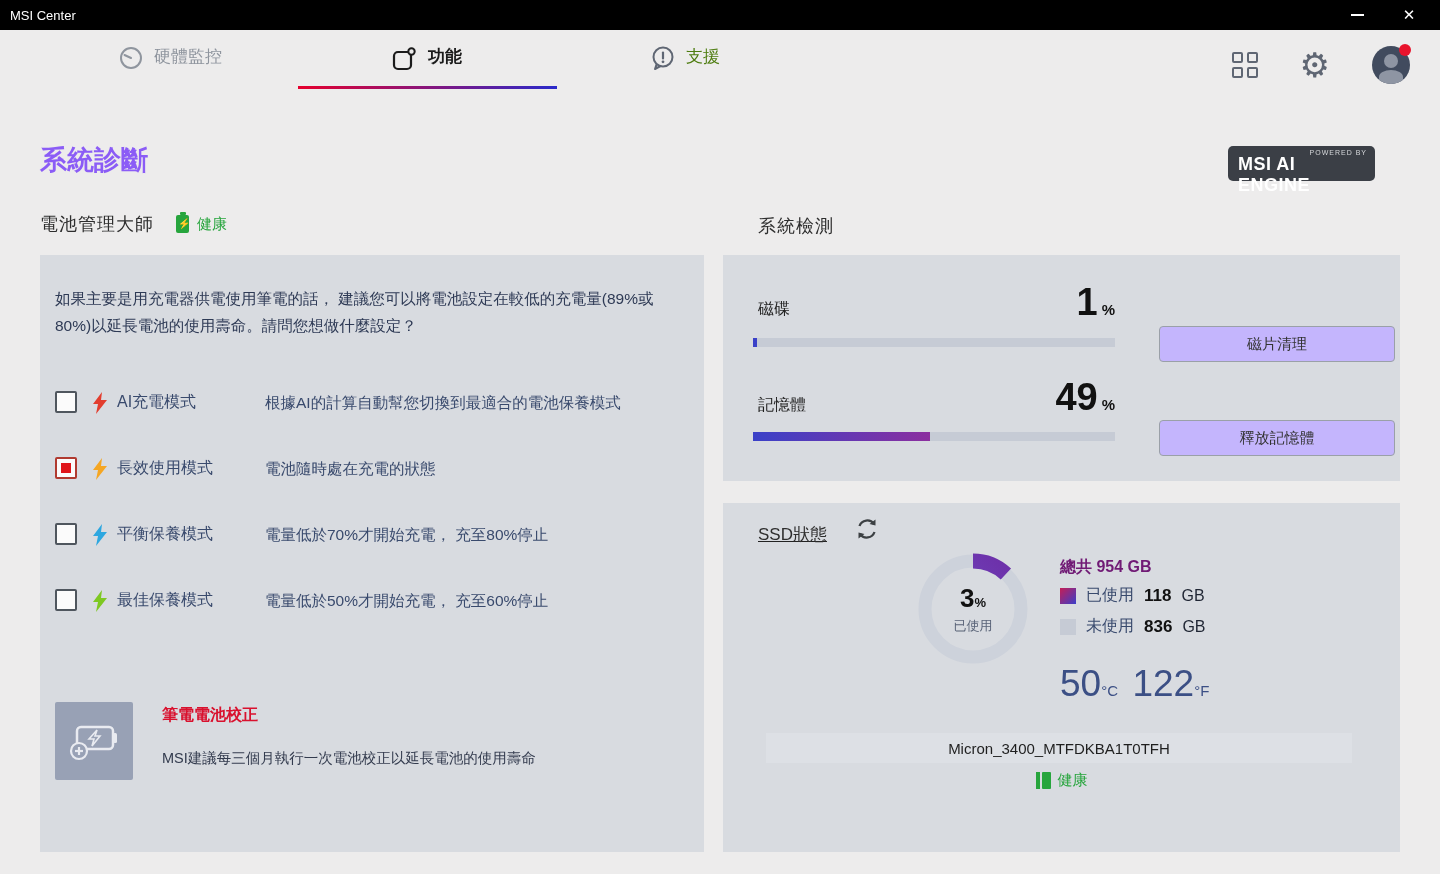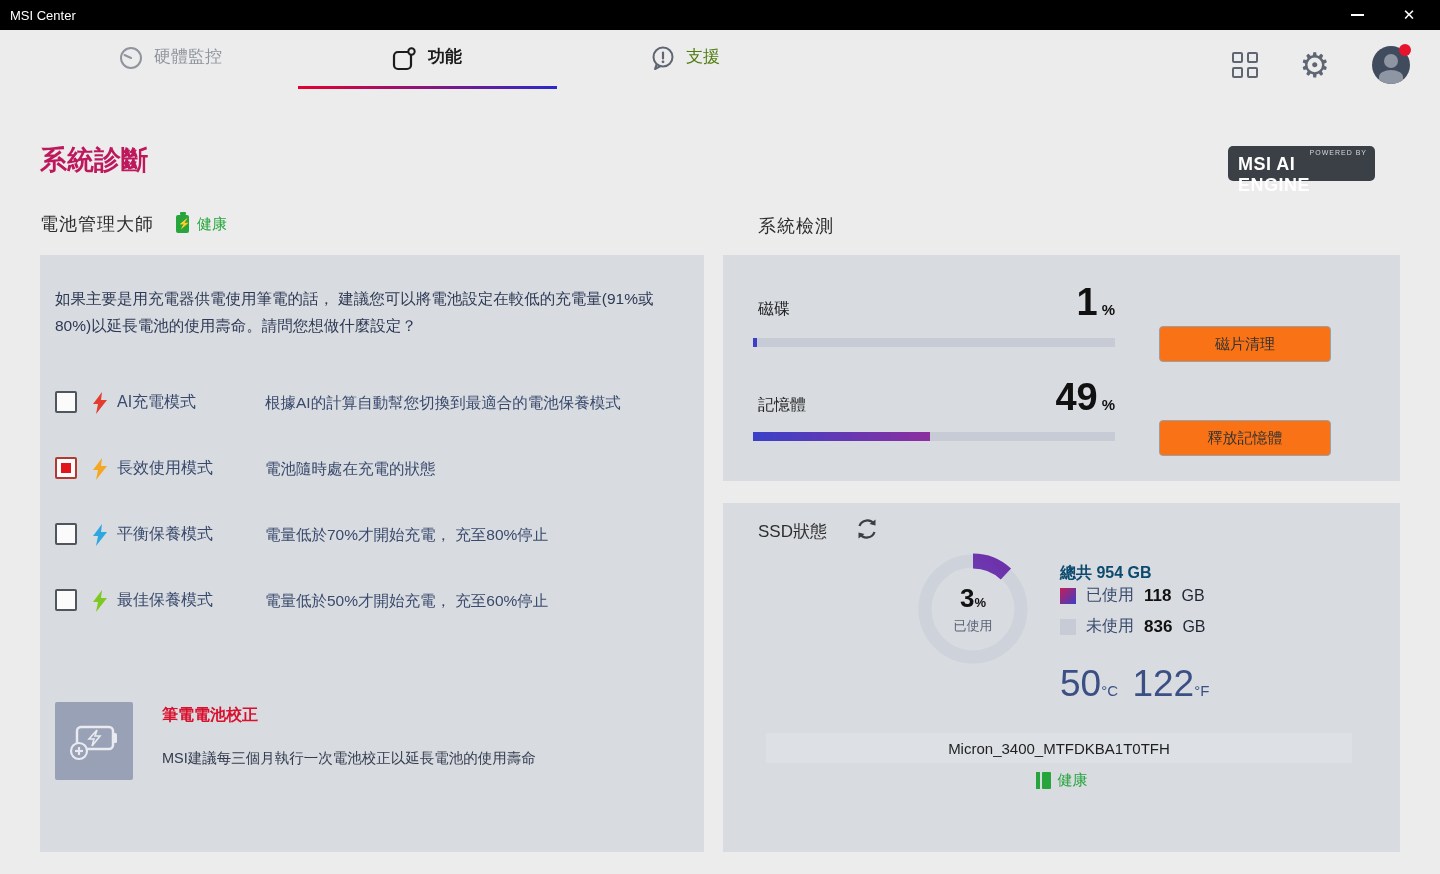--- a/index.html
+++ b/index.html
@@ -28,21 +28,21 @@
   .grid-icon { display:grid; grid-template-columns:11px 11px; grid-template-rows:11px 11px; gap:4px; cursor:pointer; }
   .grid-icon span { border:2px solid #5f6673; border-radius:2px; }
   .gear-icon { font-size:34px; color:#5f6673; line-height:1; cursor:pointer; font-family:"DejaVu Sans", sans-serif; }
   .avatar-wrap { position:relative; width:38px; height:38px; cursor:pointer; }
   .avatar { width:38px; height:38px; border-radius:50%; background:#414b5e; overflow:hidden; position:relative; }
   .avatar .head { position:absolute; left:12px; top:8px; width:14px; height:14px; border-radius:50%; background:#8e95a3; }
   .avatar .body { position:absolute; left:7px; top:24px; width:24px; height:14px; border-radius:50% 50% 0 0; background:#8e95a3; }
   .notif-dot { position:absolute; right:-1px; top:-2px; width:12px; height:12px; border-radius:50%; background:#e8132c; }
 
   
-  .page-title { position:absolute; left:40px; top:142px; font-size:27px; font-weight:bold; color:#be185d; }
+  .page-title { position:absolute; left:40px; top:142px; font-size:27px; font-weight:bold; color:#8b5cf6; }
   .ai-badge { position:absolute; left:1228px; top:146px; width:147px; height:35px; background:#3b3f46; border-radius:5px;
     color:#fff; padding:3px 8px 0 10px; }
   .ai-badge .powered { display:block; text-align:right; font-size:7px; letter-spacing:1px; color:#d5d7da; }
   .ai-badge .name { display:block; font-size:18px; font-weight:bold; letter-spacing:0.5px; margin-top:-2px; }
 
   
   .battery-header { position:absolute; left:40px; top:212px; display:flex; align-items:center; gap:8px; }
   .battery-header .sec-title { font-size:18px; color:#2e2e2e; letter-spacing:1px; }
   .health { display:flex; align-items:center; gap:6px; color:#27a53d; font-size:15px; }
   .batt-ico { position:relative; width:13px; height:18px; background:#27a53d; border-radius:2px; margin-left:14px; }
@@ -74,35 +74,35 @@
 
   
   .metric-label { position:absolute; left:35px; font-size:16px; color:#1f1f1f; }
   .metric-value { position:absolute; left:0; width:392px; text-align:right; }
   .metric-value .num { font-size:38px; font-weight:bold; color:#111; }
   .metric-value .pct { font-size:15px; font-weight:bold; color:#111; margin-left:4px; }
   .track { position:absolute; left:30px; width:362px; height:9px; background:#c6cbd5; }
   .fill { height:100%; }
   .fill-disk { background:#3a41c8; }
   .fill-mem { background:linear-gradient(90deg,#3a41c8,#8c2f9f); }
-  .sys-btn { position:absolute; left:436px; width:172px; height:36px; background:#f97316; border:1px solid #9aa0a8;
+  .sys-btn { position:absolute; left:436px; width:236px; height:36px; background:#c4b5fd; border:1px solid #9aa0a8;
     border-radius:4px; font-size:15px; color:#333; display:flex; align-items:center; justify-content:center; cursor:pointer;
     font-family:Liberation Sans, sans-serif; }
 
   
-  .ssd-header { position:absolute; left:35px; top:13px; display:flex; align-items:center; gap:27px; }
+  .ssd-header { position:absolute; left:35px; top:13px; display:flex; align-items:flex-end; gap:27px;text-decoration:underline; }
   .ssd-title { font-size:17px; color:#2e2e2e; }
   .refresh-icon { cursor:pointer; }
   .donut-wrap { position:absolute; left:188px; top:44px; width:124px; height:124px; }
   .donut-center { position:absolute; left:0; top:36px; width:124px; text-align:center; }
   .donut-center .num { font-size:26px; font-weight:bold; color:#111; }
   .donut-center .pct { font-size:13px; font-weight:bold; color:#111; }
   .donut-center .lbl { font-size:13px; color:#5a6478; margin-top:3px; }
   .legend { position:absolute; left:337px; }
-  .legend-total { top:60px; font-size:16px; color:#0c4a6e; font-weight:bold; }
+  .legend-total { top:54px; font-size:16px; color:#701a75; font-weight:bold; }
   .legend-row { display:flex; align-items:center; gap:10px; position:absolute; left:337px; font-size:16px; color:#394a6d; }
   .legend-row .sq { width:16px; height:16px; flex:none; }
   .sq-used { background:linear-gradient(135deg,#c41e56,#3b3ec9); }
   .sq-free { background:#c6cbd5; }
   .legend-row b { color:#111; font-size:17px; }
   .legend-row .unit { color:#1f2533; }
   .temp { position:absolute; left:337px; top:160px; color:#3b4f85; }
   .temp .big { font-size:37px; }
   .temp .small { font-size:15px; }
   .ssd-name-bar { position:absolute; left:43px; top:230px; width:586px; height:30px; background:#dde0e5;
@@ -183,21 +183,21 @@
 <div class="battery-header">
   <span class="sec-title">電池管理大師</span>
   <span class="batt-ico">
       <span class="bolt">⚡</span>
     </span>
   <span class="health">健康</span>
 </div>
 <div class="syscheck-title">系統檢測</div>
 
 <div class="panel panel-battery">
-  <div class="intro">如果主要是用充電器供電使用筆電的話， 建議您可以將電池設定在較低的充電量(91%或80%)以延長電池的使用壽命。請問您想做什麼設定？</div>
+  <div class="intro">如果主要是用充電器供電使用筆電的話， 建議您可以將電池設定在較低的充電量(89%或80%)以延長電池的使用壽命。請問您想做什麼設定？</div>
 
   <div class="mode-row" style="top:202px">
     <div class="checkbox checked"></div>
     <svg class="mode-bolt" width="18" height="22" viewBox="0 0 18 22">
         <polygon points="11,0 2,12 7,12 5,22 16,8 10,8" fill="#f5a623"></polygon>
       </svg>
     <div class="mode-label">長效使用模式</div>
     <div class="mode-desc">電池隨時處在充電的狀態</div>
   </div>
 

